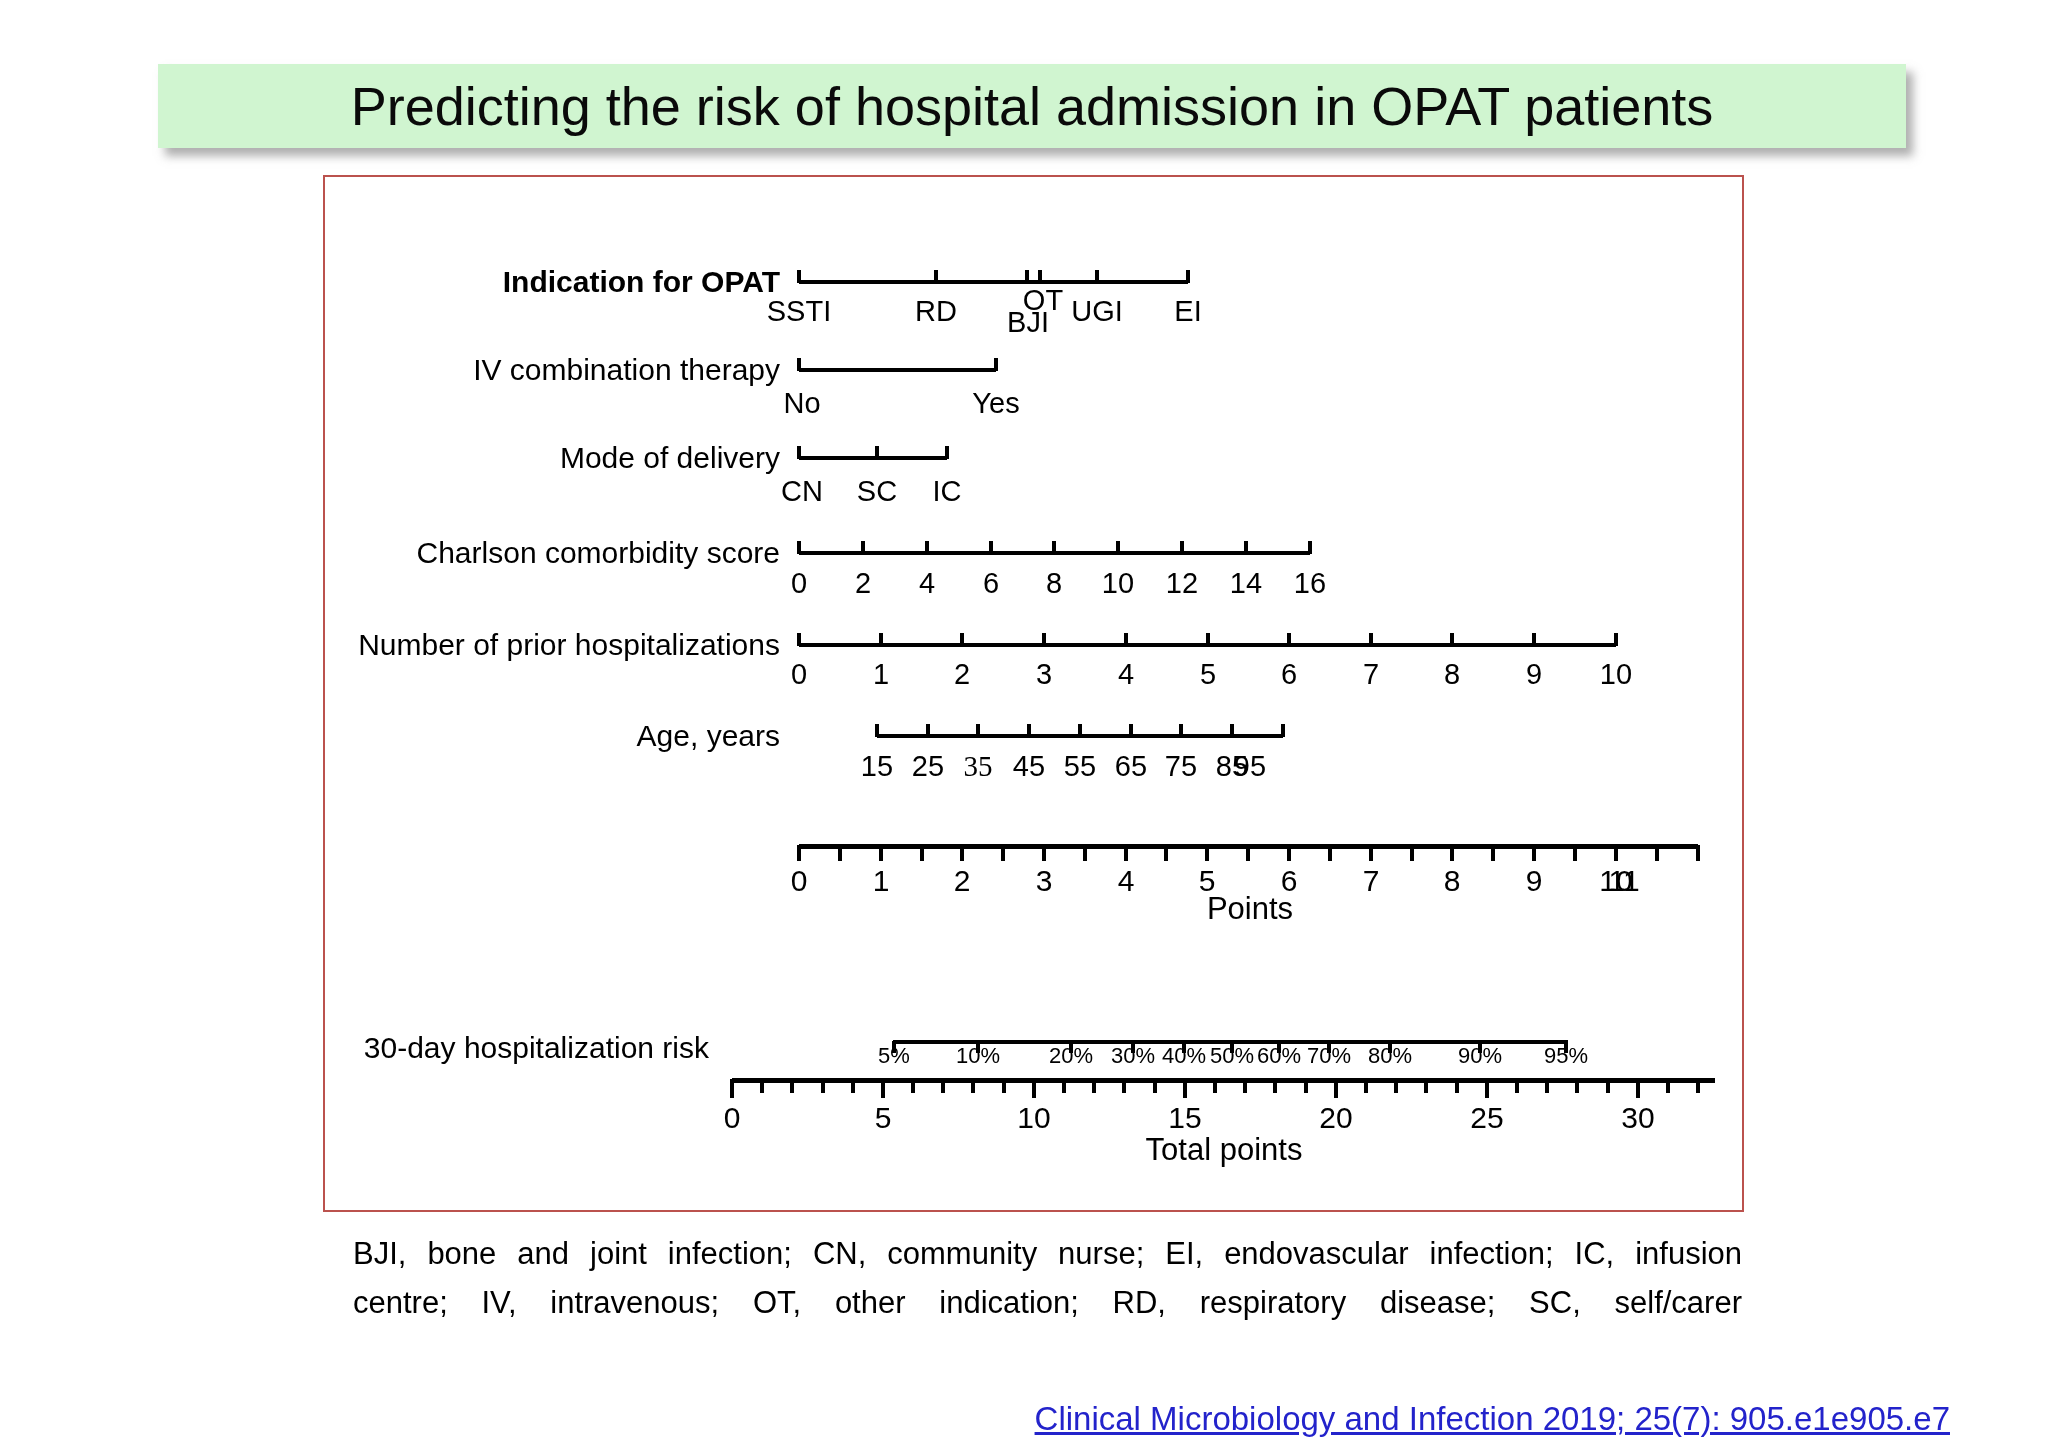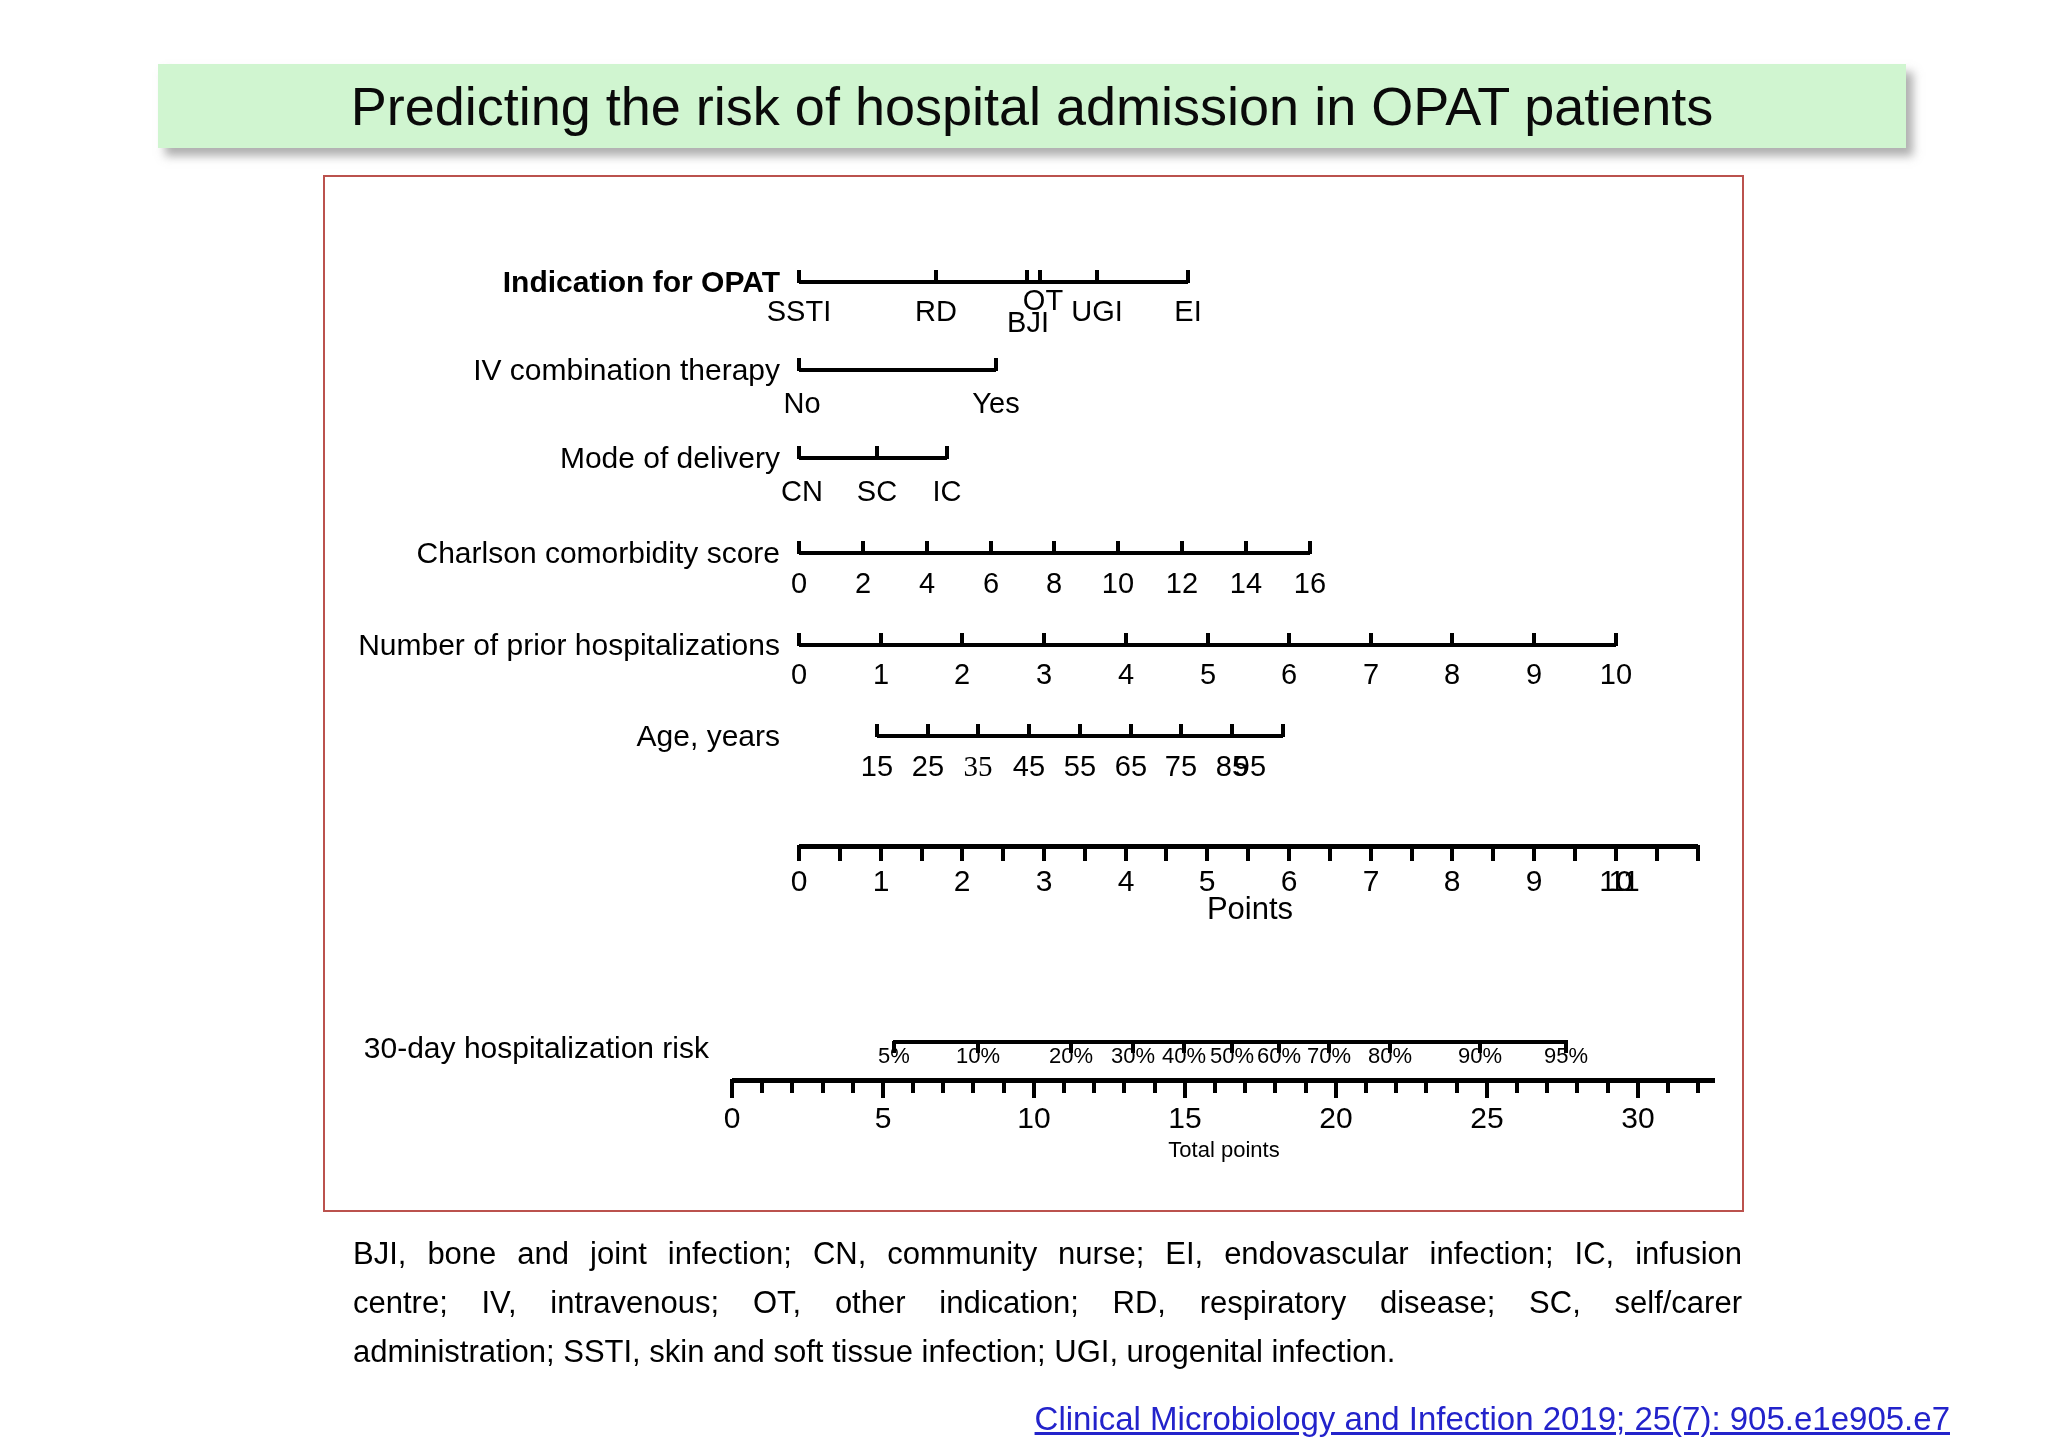--- a/index.html
+++ b/index.html
@@ -24,21 +24,20 @@
 <div id="stage">
   <div class="banner" id="banner" style="left: 158px; top: 64px; width: 1748px; height: 84px; background: rgb(208, 245, 208);">
     <span class="banner-title">Predicting the risk of hospital admission in OPAT patients</span>
   </div>
 
   <div class="figure-box" id="figure-box" style="left: 323px; top: 175px; width: 1417px; height: 1033px; border: 2px solid rgb(187, 82, 77);"></div>
 
   <div class="footer" id="footer" style="left: 353px; top: 1229px; width: 1389px;">
     <div class="just">BJI, bone and joint infection; CN, community nurse; EI, endovascular infection; IC, infusion</div>
     <div class="just">centre; IV, intravenous; OT, other indication; RD, respiratory disease; SC, self/carer</div>
-    <div>administration; SSTI, skin and soft tissue infection; UGI, urogenital infection.</div>
   </div>
 
   <a class="citation" id="citation" style="right: 98px; top: 1400px; color: rgb(35, 35, 203);">Clinical Microbiology and Infection 2019; 25(7): 905.e1e905.e7</a>
 <div class="axline" style="left: 799px; top: 280px; width: 389px; height: 4px;"></div>
     <div class="tick" style="left: 797px; width: 4px; height: 13px; top: 270px;"></div>
     <div class="ticklabel" style="left: 799px; top: 311px; font-size: 29px;">SSTI</div>
     <div class="tick" style="left: 934px; width: 4px; height: 13px; top: 270px;"></div>
     <div class="ticklabel" style="left: 936px; top: 311px; font-size: 29px;">RD</div>
     <div class="tick" style="left: 1025px; width: 4px; height: 13px; top: 270px;"></div>
     <div class="ticklabel" style="left: 1028px; top: 322px; font-size: 29px;">BJI</div>
@@ -222,14 +221,14 @@
     <div class="tick" style="left: 1364px; width: 4px; height: 14px; top: 1079px;"></div>
     <div class="tick" style="left: 1394px; width: 4px; height: 14px; top: 1079px;"></div>
     <div class="tick" style="left: 1424px; width: 4px; height: 14px; top: 1079px;"></div>
     <div class="tick" style="left: 1455px; width: 4px; height: 14px; top: 1079px;"></div>
     <div class="tick" style="left: 1515px; width: 4px; height: 14px; top: 1079px;"></div>
     <div class="tick" style="left: 1545px; width: 4px; height: 14px; top: 1079px;"></div>
     <div class="tick" style="left: 1575px; width: 4px; height: 14px; top: 1079px;"></div>
     <div class="tick" style="left: 1606px; width: 4px; height: 14px; top: 1079px;"></div>
     <div class="tick" style="left: 1666px; width: 4px; height: 14px; top: 1079px;"></div>
     <div class="tick" style="left: 1696px; width: 4px; height: 14px; top: 1079px;"></div>
-    <div class="axtitle" style="left: 1224px; top: 1150px; font-size: 22px;">Total points</div>
+    <div class="axtitle" style="left: 1224px; top: 1150px; font-size: 31px;">Total points</div>
   </div>
 
 </body></html>

